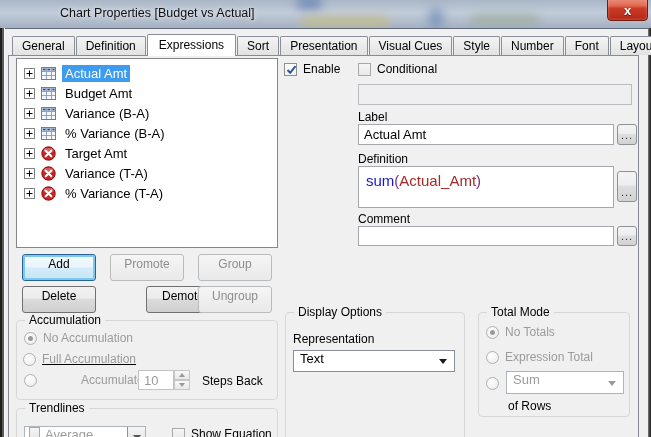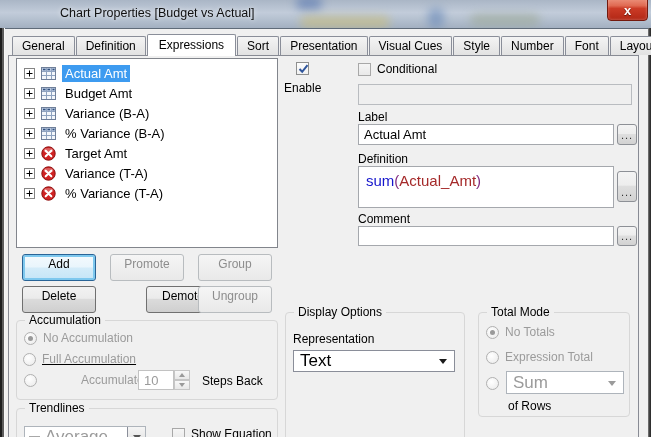--- a/index.html
+++ b/index.html
@@ -64,21 +64,21 @@
   .row{position:absolute;display:flex;align-items:center;gap:6px;white-space:nowrap;}
   .dimtext{color:#9b9b9b;}
   .caption{position:absolute;white-space:nowrap;color:#000;}
   .textbox{position:absolute;box-sizing:border-box;background:#fff;border:1px solid #a5a8ad;
     padding:2px 5px;line-height:16px;font-size:13px;white-space:nowrap;overflow:hidden;}
   .textbox.disabled{background:#efefef;border-color:#b9bcc0;}
   .ell{position:absolute;box-sizing:border-box;border:1px solid #8d9096;border-radius:3px;text-align:center;
     background:linear-gradient(180deg,#f4f4f4 0%,#ededed 45%,#dedede 50%,#d2d2d2 100%);
     font-size:11px;letter-spacing:1px;color:#333;cursor:pointer;display:flex;align-items:flex-end;justify-content:center;padding-bottom:3px;}
   .combo{position:absolute;box-sizing:border-box;background:#fff;border:1px solid #8a8e99;
-    padding-left:6px;font-size:17px;display:flex;align-items:flex-end;cursor:pointer;}
+    padding-left:6px;font-size:13px;display:flex;align-items:flex-start;cursor:pointer;}
   .combo .arrow{position:absolute;right:7px;top:50%;margin-top:-2px;width:0;height:0;
     border-left:4px solid transparent;border-right:4px solid transparent;border-top:5px solid #1a1a1a;}
   .combo.disabled{border-color:#aeb4bb;color:#9b9b9b;cursor:default;}
   .combo.disabled .arrow{border-top-color:#9b9b9b;}
   .spinner{position:absolute;display:flex;border-radius:7px;}
   .spin-text{width:36px;height:20px;box-sizing:border-box;border:1px solid #c2c2c2;background:#fff;
     color:#9b9b9b;text-align:left;padding:2px 5px;font-size:13px;}
   .spin-btns{display:flex;flex-direction:column;width:16px;height:20px;}
   .spin-b{flex:1;box-sizing:border-box;border:1px solid #c6c6c6;background:linear-gradient(#f8f8f8,#e8e8e8);
     display:flex;align-items:center;justify-content:center;}
@@ -271,21 +271,21 @@
     <span>Average</span>
     <span class="dropbtn">
         <span style="width:0;height:0;border-left:4px solid transparent;border-right:4px solid transparent;border-top:5px solid #555;"></span>
       </span>
   </div>
   <div class="row" style="left:172px;top:427px;">
     <span class="cb dim"></span>
     <span>Show Equation</span>
   </div>
 
-  <div class="row" style="left:284px;top:62px;flex-direction:column;">
+  <div class="row" style="left:284px;top:62px;">
     <span class="cb">
       <svg width="13" height="13">
           <path d="M2.5 7 L5.2 9.8 L10.5 3.2" stroke="#30569c" stroke-width="2" fill="none"></path>
         </svg>
     </span>
     <span>Enable</span>
   </div>
   <div class="row" style="left:358px;top:62px;">
     <span class="cb dim"></span>
     <span>Conditional</span>

